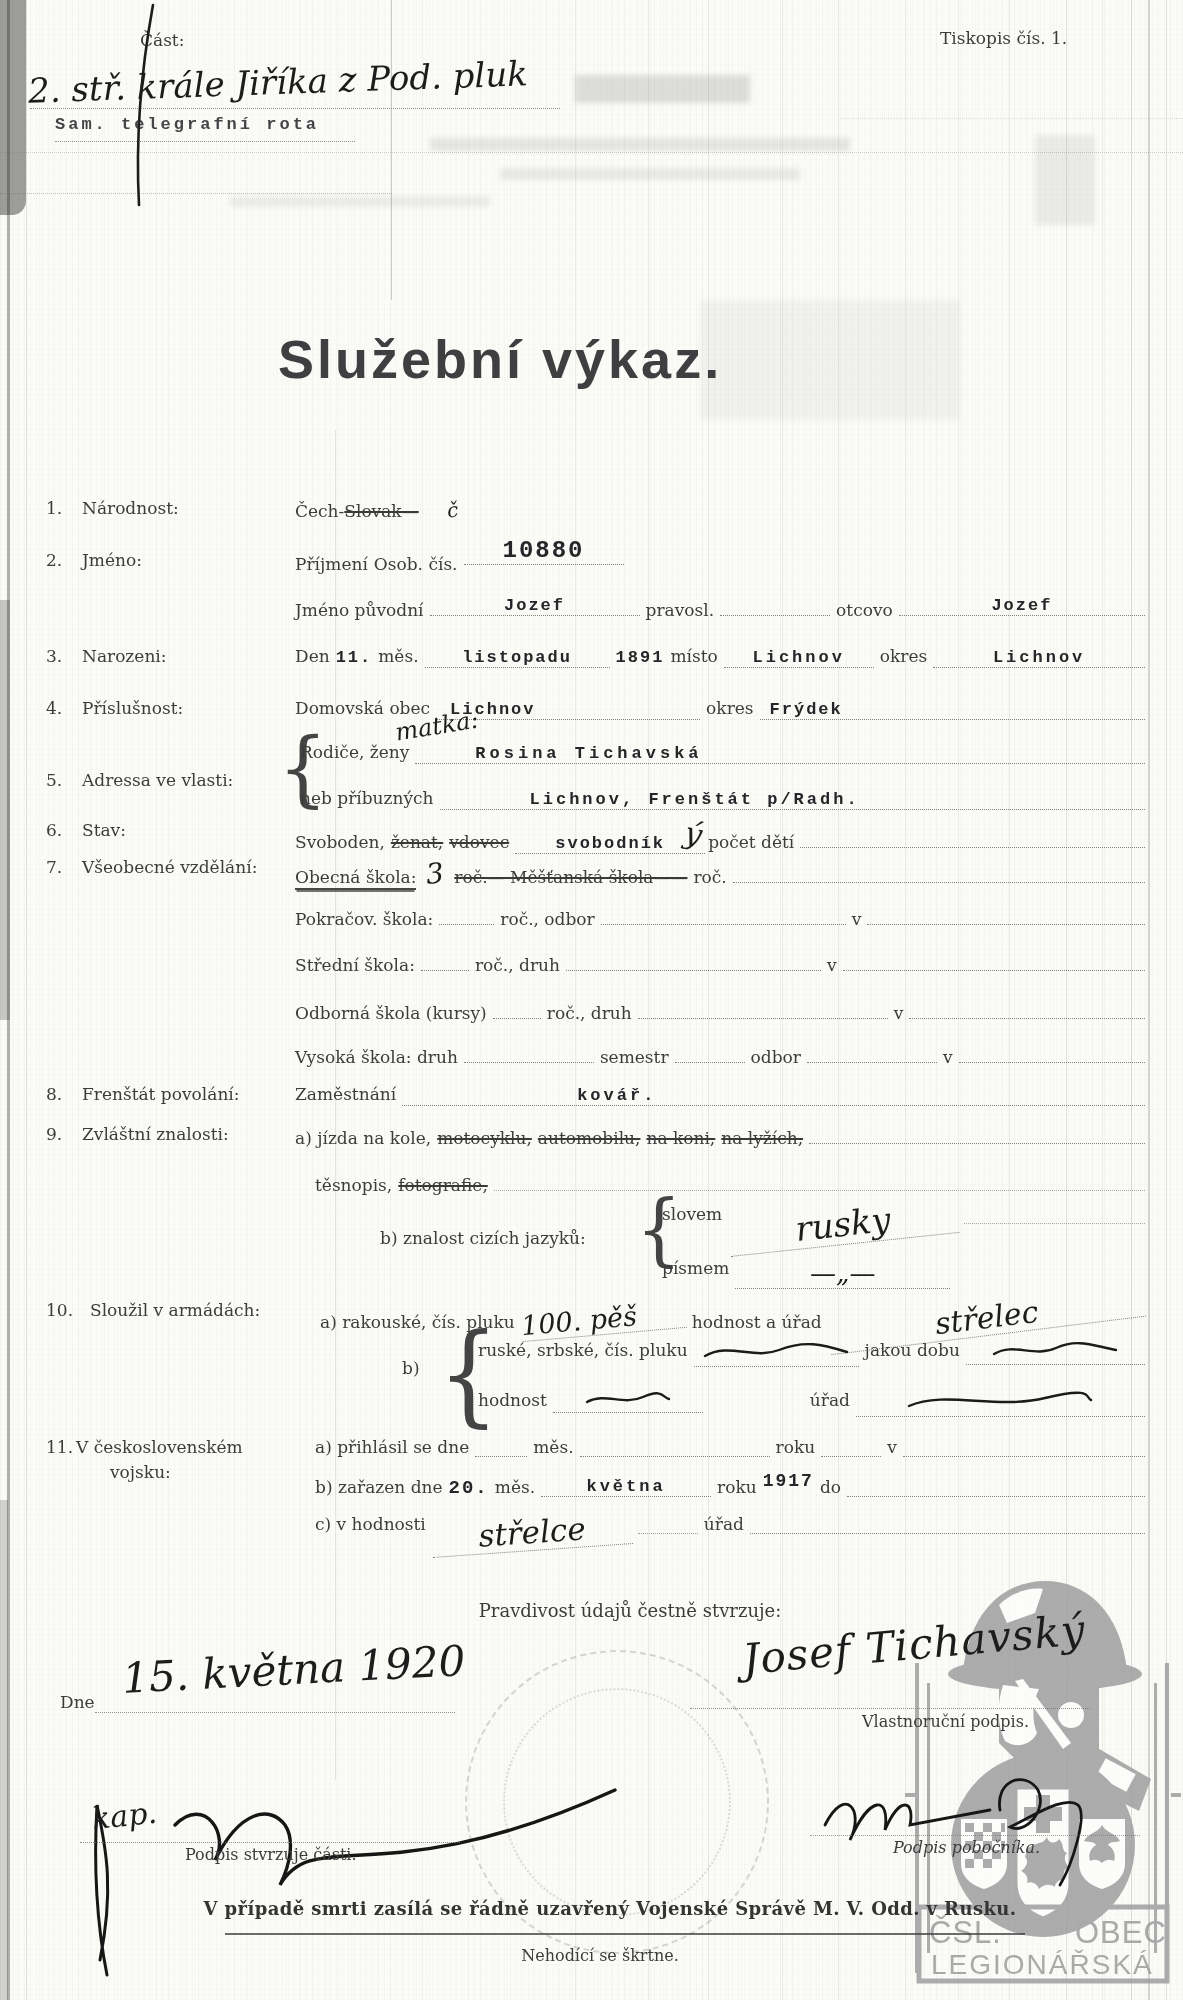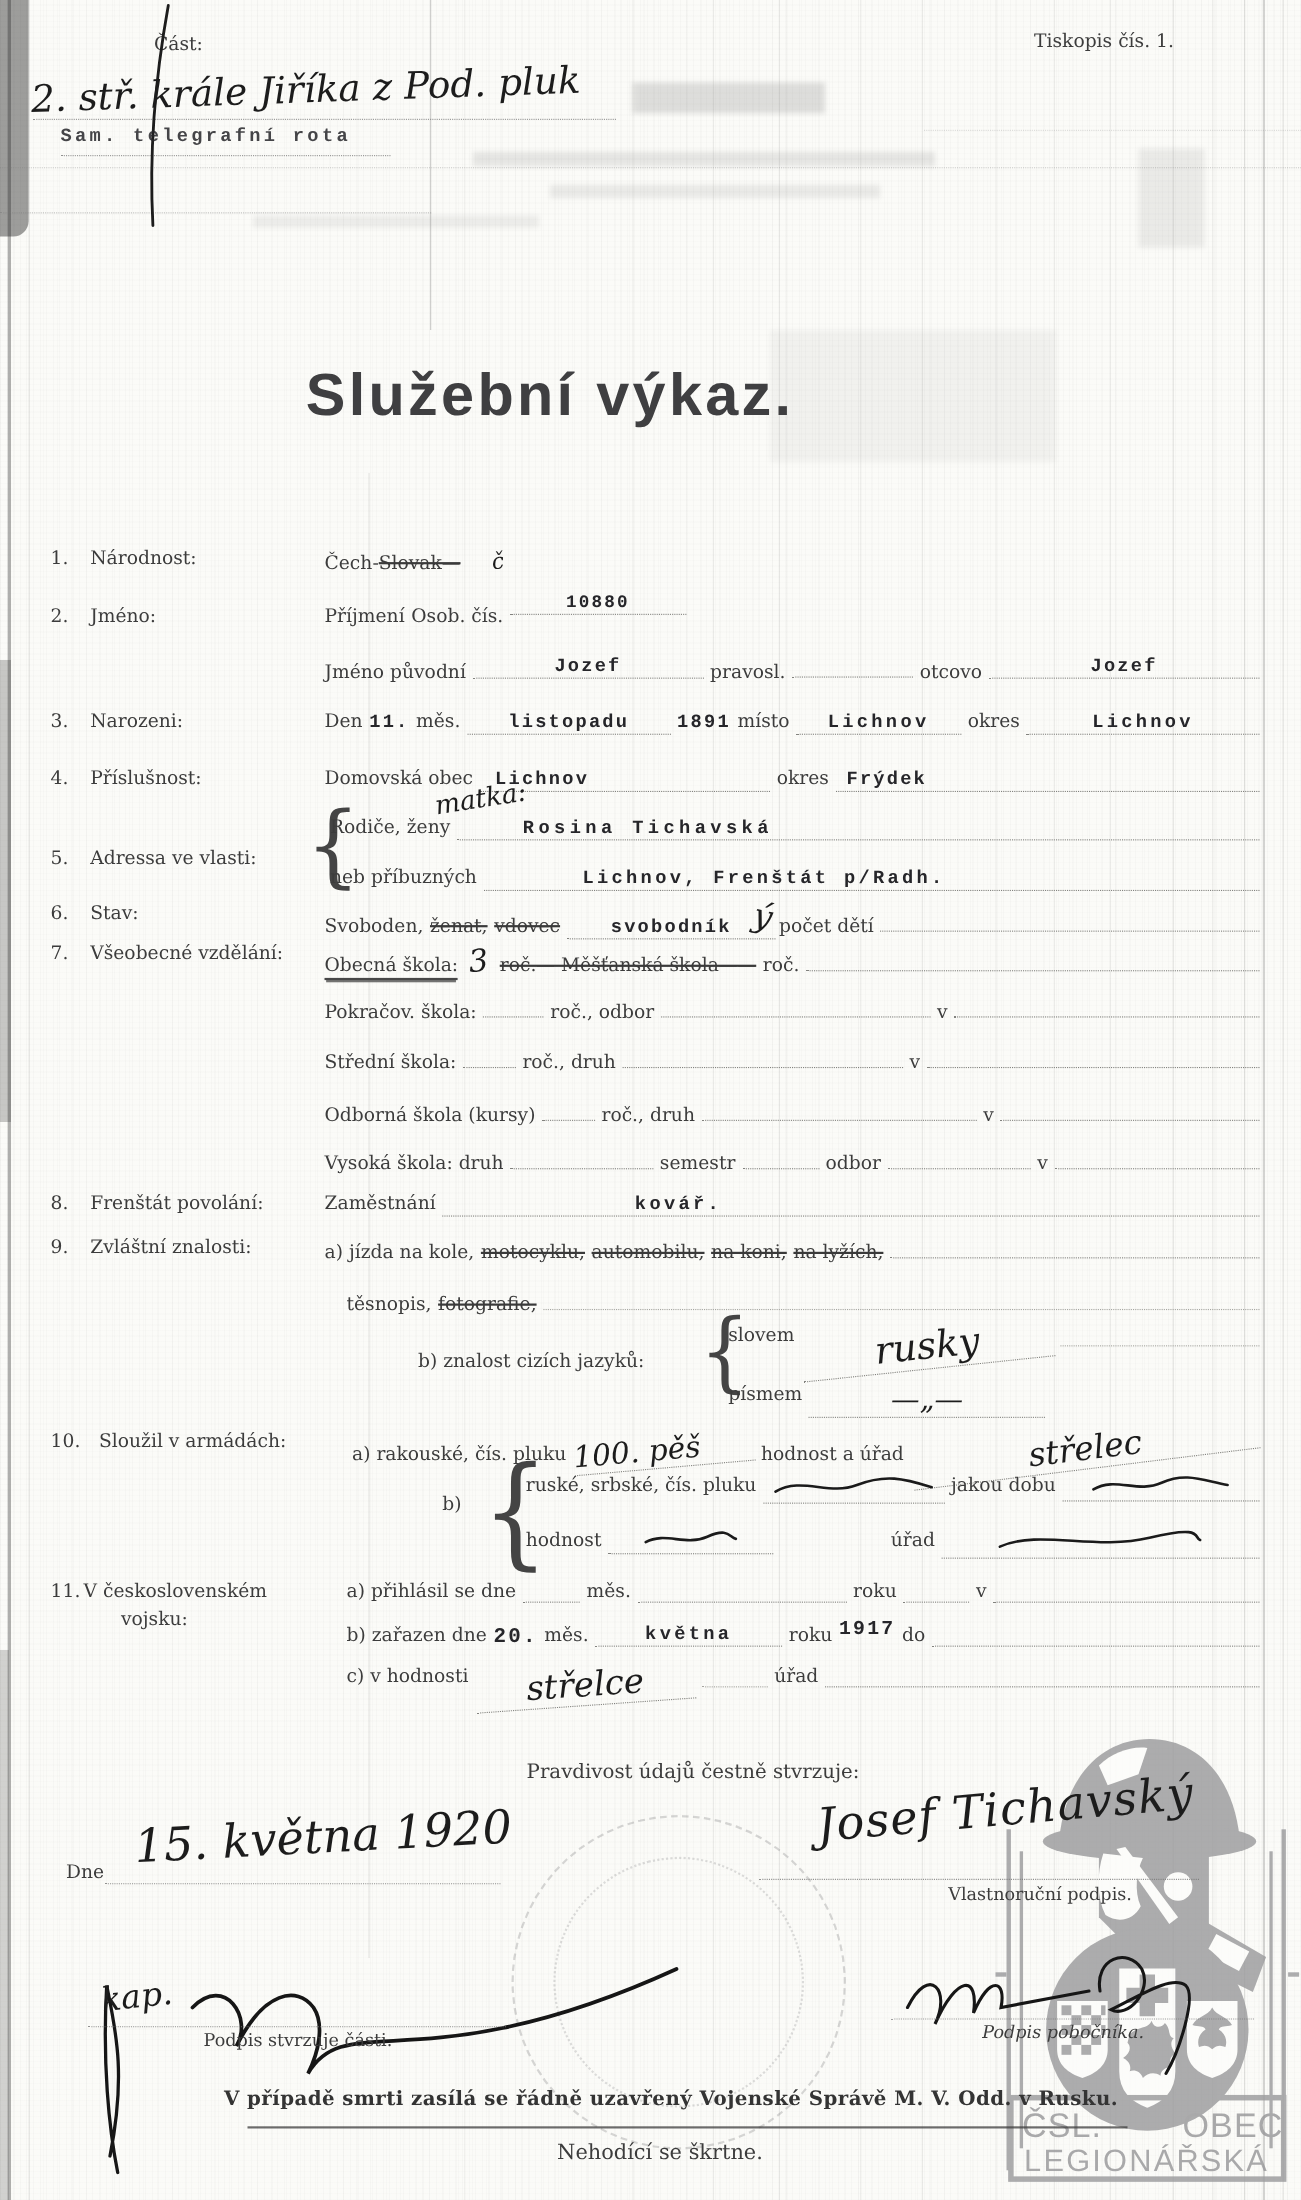--- a/index.html
+++ b/index.html
@@ -102,21 +102,21 @@
   </div>
 
   <div class="row" style="top:550px;">
     <div class="lab printed">
         <span class="num">2.</span>
         <span>Jméno:</span>
       </div>
     <div class="val">
       <span class="printed">Příjmení</span>
       <span class="printed">Osob. čís.</span>
-      <span class="fill typed raise" style="min-width:160px;font-size:16px;">10880</span>
+      <span class="fill typed raise" style="min-width:160px;font-size:24px;">10880</span>
     </div>
   </div>
   <div class="row" style="top:596px;">
     <div class="val">
       <span class="printed">Jméno původní</span>
       <span class="fill typed raise6" style="min-width:210px;">Jozef</span>
       <span class="printed">pravosl.</span>
       <span class="fill" style="min-width:110px;"></span>
       <span class="printed">otcovo</span>
       <span class="fill grow typed raise6">Jozef</span>
@@ -453,15 +453,15 @@
 
   <svg class="abs" style="left:810px;top:1755px;" width="300" height="140">
     <path d="M15,70 C35,30 55,55 40,85 C60,40 80,40 75,75 C90,40 105,45 100,70 L180,55" stroke="#161616" stroke-width="2.8" fill="none" stroke-linecap="round"></path>
     <path d="M190,55 C185,25 215,15 228,35 C238,55 215,80 200,72 C225,60 255,40 268,50 C278,60 262,110 250,130" stroke="#161616" stroke-width="2.8" fill="none" stroke-linecap="round"></path>
   </svg>
   <div class="dotline" style="left:810px;top:1835px;width:330px;opacity:.7;"></div>
   <div class="abs printed" style="left:893px;top:1838px;font-size:16px;font-style:italic;">Podpis pobočníka.</div>
 
   <div class="abs printed" style="left:160px;top:1898px;width:900px;text-align:center;font-weight:bold;font-size:18px;letter-spacing:.4px;color:#343434;">V případě smrti zasílá se řádně uzavřený Vojenské Správě M. V. Odd. v Rusku.</div>
   <div class="solidline" style="left:225px;top:1933px;width:800px;height:2px;opacity:.75;"></div>
-  <div class="abs printed" style="left:400px;top:1946px;width:400px;text-align:center;font-size:19px;">Nehodící se škrtne.</div>
+  <div class="abs printed" style="left:400px;top:1946px;width:400px;text-align:center;font-size:16px;">Nehodící se škrtne.</div>
 
 </div>
 
 </body></html>

